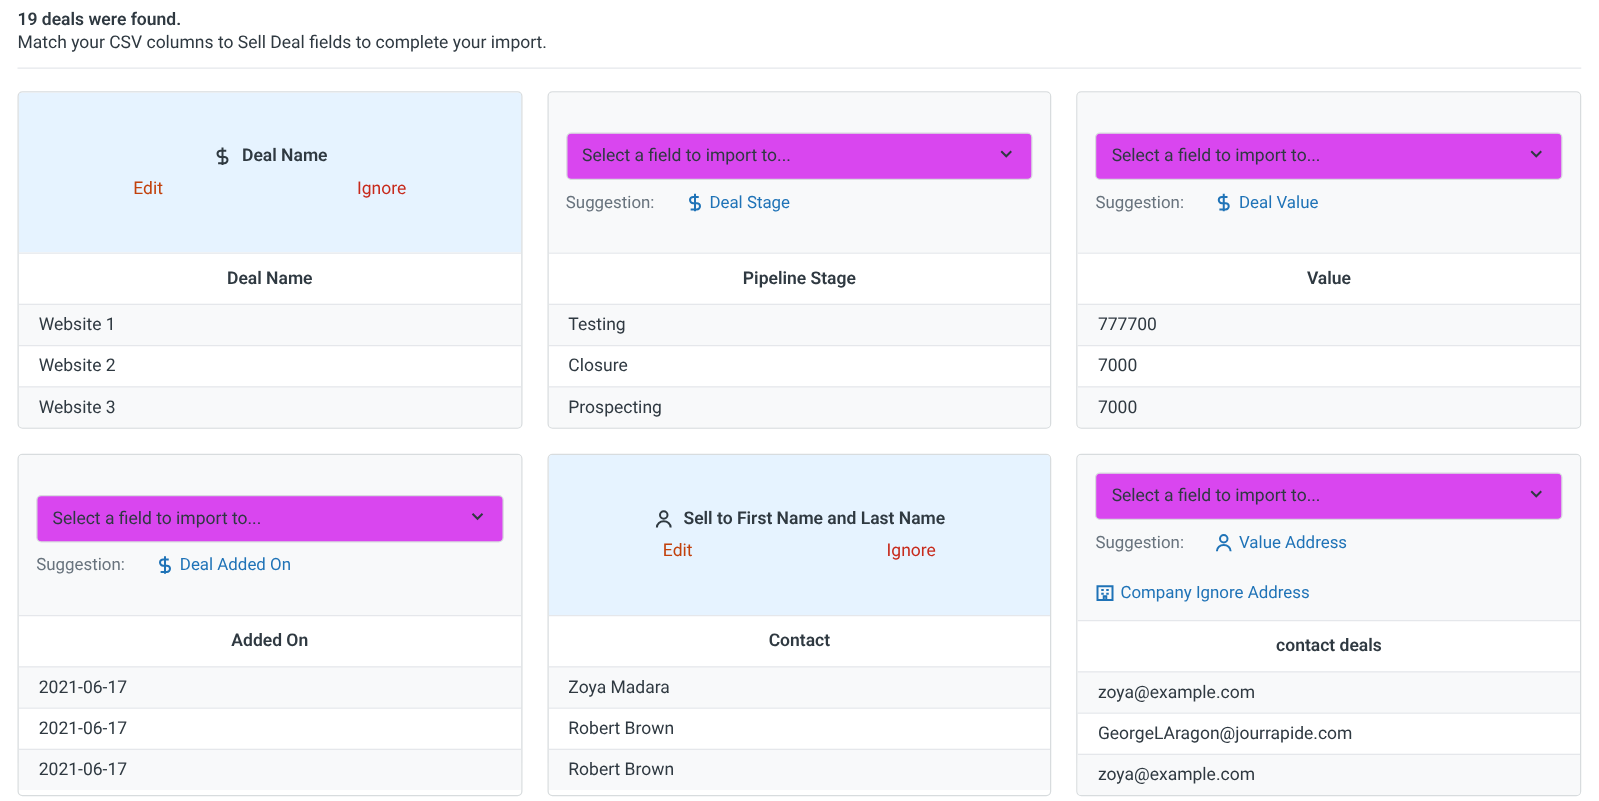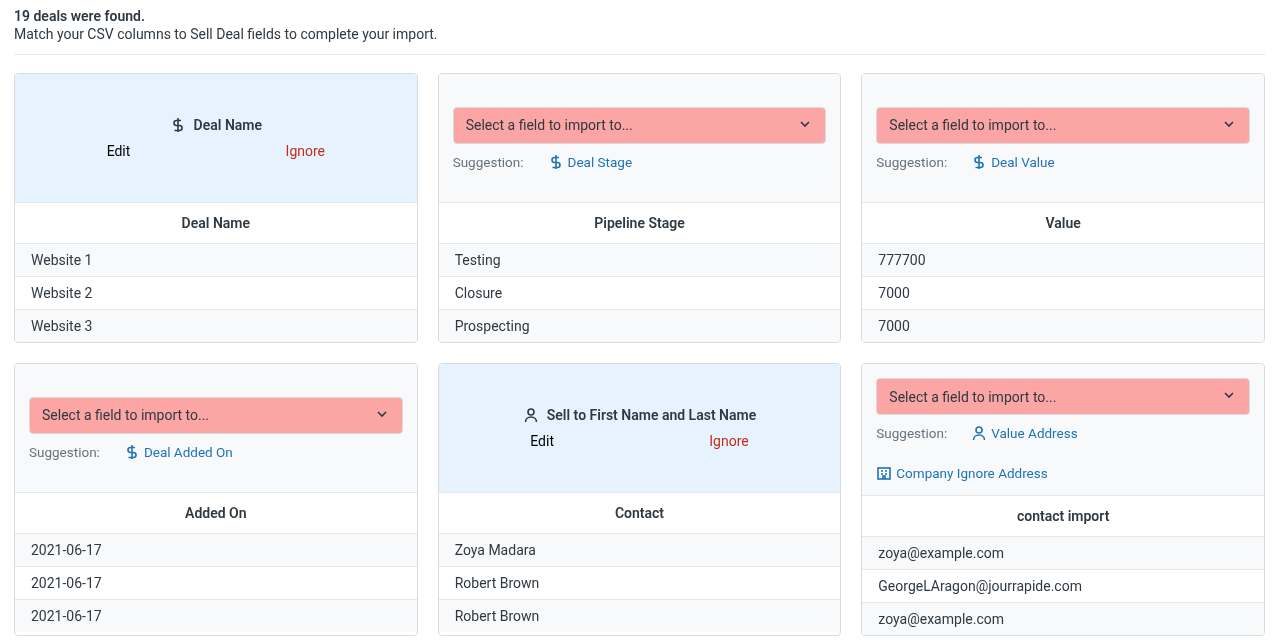--- a/index.html
+++ b/index.html
@@ -36,24 +36,24 @@
     background: #e6f3ff;
   }
   .mapped-center {
     display:flex; align-items:center; justify-content:center; gap:8px;
     font-weight:600; color:#2f3941;
     margin-bottom:10px;
   }
   .mapped-actions {
     display:flex; justify-content:space-around;
   }
-  .link-blue { color:#000000; cursor:pointer; }
+  .link-blue { color:#c2410c; cursor:pointer; }
   .link-red { color:#c72a1c; cursor:pointer; }
   .select-box {
-    background:#fca5a5; border:1px solid #d8dcde; border-radius:4px;
+    background:#d946ef; border:1px solid #d8dcde; border-radius:4px;
     padding:8px 12px; display:flex; align-items:center; justify-content:space-between;
     cursor:pointer; color:#2f3941;
     margin-bottom:10px;
   }
   .chev { color:#68737d; }
   .suggestion-row { display:flex; align-items:center; gap:24px; flex-wrap:wrap; color:#68737d; font-size:13.5px;}
   .sugg-link { color:#1f73b7; cursor:pointer; display:flex; align-items:center; gap:4px;justify-content:flex-end; }
   .col-header {
     background:#fff; text-align:center; font-weight:600; padding:12px 16px;
     border-top:1px solid #e5e7eb;
@@ -212,21 +212,21 @@
         <span>Value Address</span>
       </span>
       <span class="sugg-link">
         <svg class="icon-svg blue" viewBox="0 0 16 16">
               <use href="#ic-company"></use>
             </svg>
         <span>Company Ignore Address</span>
       </span>
       </div>
       </div>
-      <div class="col-header">contact import</div>
+      <div class="col-header">contact deals</div>
       <div class="striped">
         <div class="data-row">zoya@example.com</div>
         <div class="data-row">GeorgeLAragon@jourrapide.com</div>
         <div class="data-row">zoya@example.com</div>
       </div>
     </div>
   </div>
 
 <svg width="0" height="0" style="position:absolute">
   <defs>

